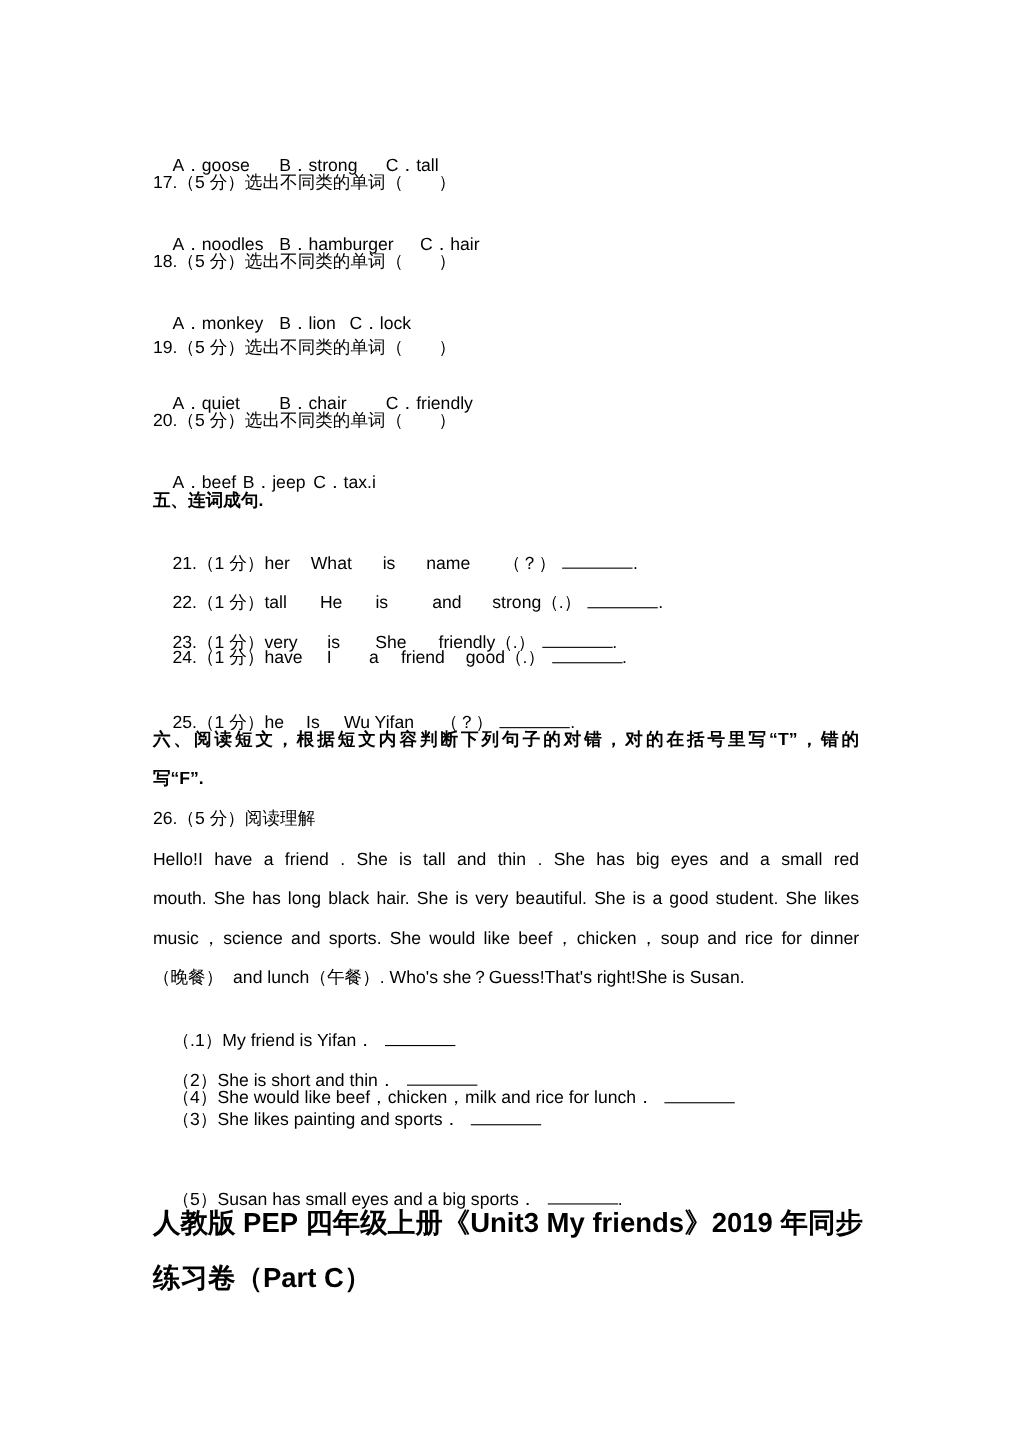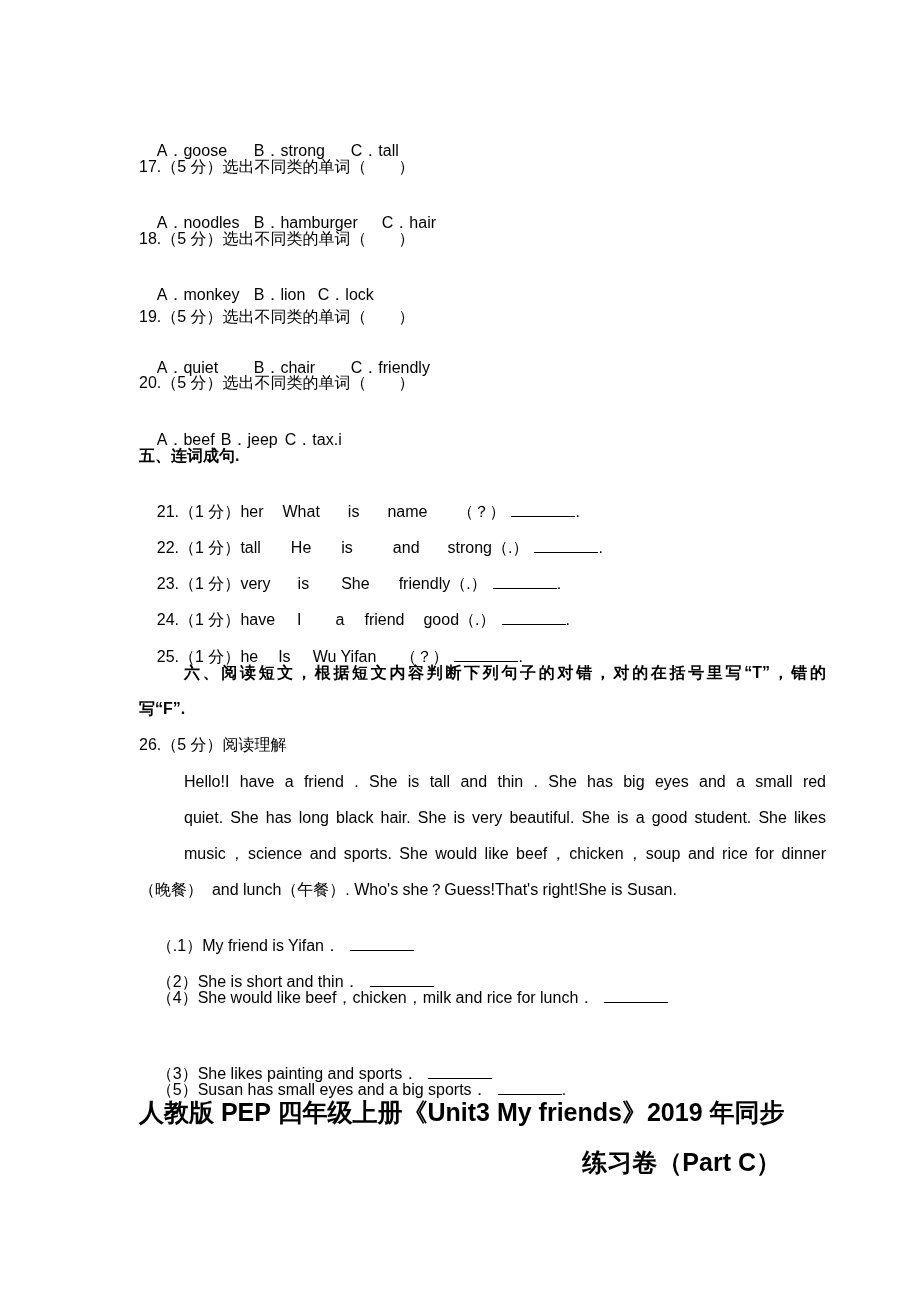--- a/index.html
+++ b/index.html
@@ -7,26 +7,26 @@
     width: 920px; height: 1302px; position: relative; overflow: hidden;
     font-family: "Liberation Sans", "DejaVu Sans", sans-serif;
     color: #000000;
   }
   .page { position: absolute; left: 139px; top: 0; width: 642px; }
   .line {
     position: absolute; left: 0; white-space: pre; font-size: 16px;
     line-height: 20px; height: 20px;
   }
   .bold { font-weight: bold; }
-  .justify { white-space: normal; width: 642px; text-align: justify; text-align-last: justify; margin-left: 45px; }
+  .justify { white-space: normal; width: 642px; text-align: justify; text-align-last: justify; }
   .opt { display: inline-block; }
   .gap { display: inline-block; }
   .blank { display: inline-block; border-bottom: 1px solid #000; width: 64px; height: 14px; vertical-align: baseline; }
   .title {
-    position: absolute; left: 0; width: 642px; text-align: right;
+    position: absolute; left: 0; width: 642px; text-align: left;
     font-size: 25px; font-weight: bold; line-height: 30px; white-space: nowrap;
   }
 </style>
 </head>
 <body>
 
 <div class="page">
 
   <div class="line" style="top:121px">
     <span class="opt" style="width:97px">A．goose</span><span class="opt" style="width:97px">B．strong</span><span class="opt">C．tall</span>
@@ -59,44 +59,44 @@
   </div>
 
   <div class="line" style="top:518px">
     <span>22.（1 分）</span><span>tall</span><span class="gap" style="width:30px"></span><span>He</span><span class="gap" style="width:30px"></span><span>is</span><span class="gap" style="width:40px"></span><span>and</span><span class="gap" style="width:28px"></span><span>strong</span><span>（.）</span><span class="gap" style="width:6px"></span><span class="blank"></span><span>.</span>
   </div>
 
   <div class="line" style="top:554px">
     <span>23.（1 分）</span><span>very</span><span class="gap" style="width:27px"></span><span>is</span><span class="gap" style="width:32px"></span><span>She</span><span class="gap" style="width:29px"></span><span>friendly</span><span>（.）</span><span class="gap" style="width:6px"></span><span class="blank"></span><span>.</span>
   </div>
 
-  <div class="line" style="top:590px">
+  <div class="line" style="top:568px">
     <span>24.（1 分）</span><span>have</span><span class="gap" style="width:22px"></span><span>I</span><span class="gap" style="width:34px"></span><span>a</span><span class="gap" style="width:20px"></span><span>friend</span><span class="gap" style="width:19px"></span><span>good</span><span>（.）</span><span class="gap" style="width:6px"></span><span class="blank"></span><span>.</span>
   </div>
 
   <div class="line" style="top:627px">
     <span>25.（1 分）</span><span>he</span><span class="gap" style="width:20px"></span><span>Is</span><span class="gap" style="width:22px"></span><span>Wu Yifan</span><span class="gap" style="width:24px"></span><span>（？）</span><span class="gap" style="width:6px"></span><span class="blank"></span><span>.</span>
   </div>
 
   <div class="line bold justify" style="top:663px">六、阅读短文，根据短文内容判断下列句子的对错，对的在括号里写“T”，错的</div>
   <div class="line bold" style="top:699px">写“F”.</div>
   <div class="line" style="top:735px">26.（5 分）阅读理解</div>
 
   <div class="line justify" style="top:772px">Hello!I have a friend .  She is tall and thin .  She has big eyes and a small red</div>
-  <div class="line justify" style="top:808px">quiet. She has long black hair. She is very beautiful. She is a good student. She likes</div>
+  <div class="line justify" style="top:808px">mouth. She has long black hair. She is very beautiful. She is a good student. She likes</div>
   <div class="line justify" style="top:844px">music，science and sports.  She would like beef，chicken，soup and rice for dinner</div>
   <div class="line" style="top:880px">（晚餐）  and lunch（午餐）. Who's she？Guess!That's right!She is Susan.</div>
 
   <div class="line" style="top:916px">
     <span>（.1）</span><span>My friend is Yifan．</span><span class="gap" style="width:10px"></span><span class="blank"></span><span></span>
   </div>
   <div class="line" style="top:952px">
     <span>（2）</span><span>She is short and thin．</span><span class="gap" style="width:10px"></span><span class="blank"></span><span></span>
   </div>
-  <div class="line" style="top:1044px">
+  <div class="line" style="top:988px">
     <span>（3）</span><span>She likes painting and sports．</span><span class="gap" style="width:10px"></span><span class="blank"></span><span></span>
   </div>
   <div class="line" style="top:968px">
     <span>（4）</span><span>She would like beef，chicken，milk and rice for lunch．</span><span class="gap" style="width:10px"></span><span class="blank"></span><span></span>
   </div>
   <div class="line" style="top:1060px">
     <span>（5）</span><span>Susan has small eyes and a big sports．</span><span class="gap" style="width:10px"></span><span class="blank"></span><span>.</span>
   </div>
 
   <div class="title" style="top:1097px">人教版 PEP 四年级上册《Unit3 My friends》2019 年同步</div>

